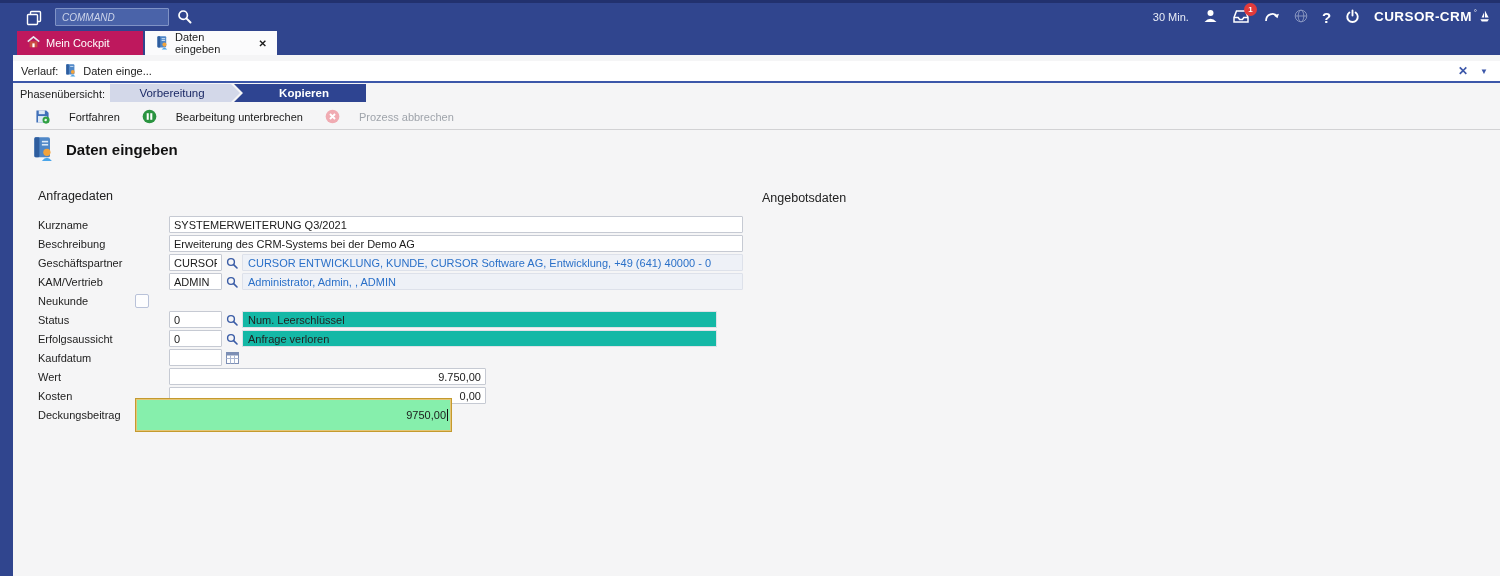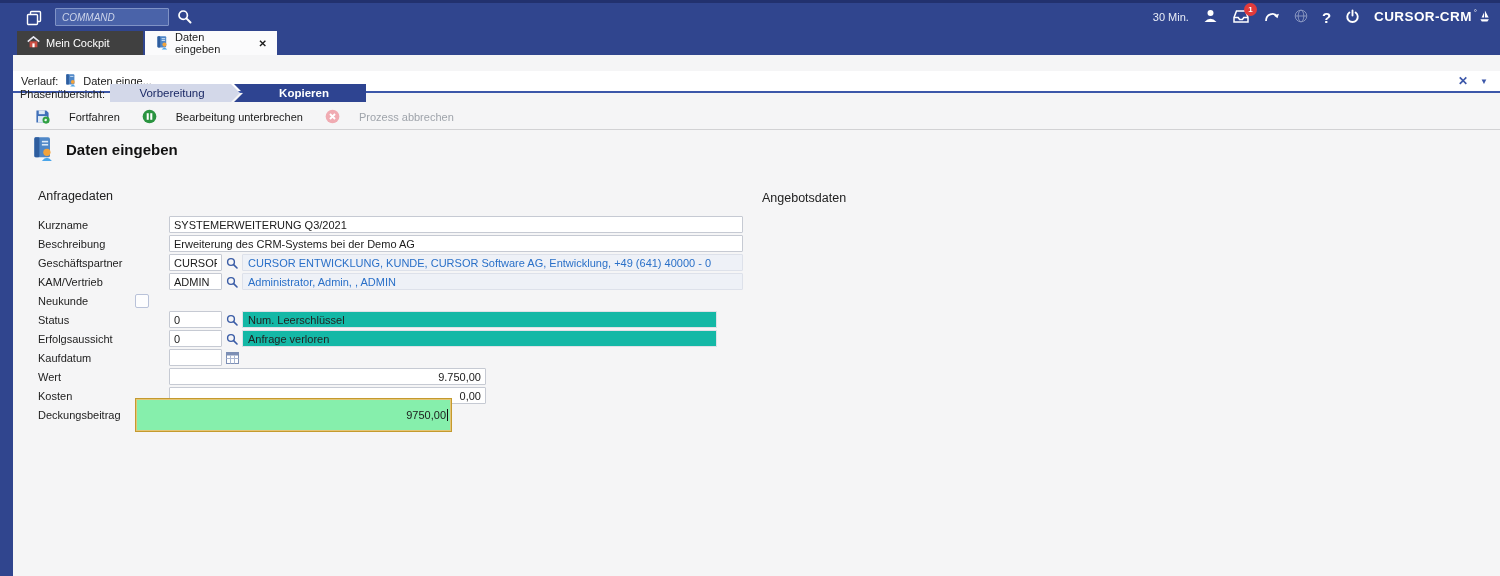--- a/index.html
+++ b/index.html
@@ -44,30 +44,30 @@
   .logo-deg { font-size:8px; margin-top:-1px; color:#fff; }
   .dim { opacity:.55; }
 
   
   .tabbar { position:absolute; top:31px; left:0; right:0; height:24px; background:#30458e; }
   .side-chevron { position:absolute; left:3px; top:4px; color:#fff; font-size:12px; font-weight:bold; cursor:pointer; }
   .tab {
     position:absolute; top:0; height:24px; display:flex; align-items:center;
     gap:6px; padding:0 10px; font-size:11px; cursor:pointer;
   }
-  .tab-cockpit { left:17px; width:126px; background:#404040; color:#fff; }
+  .tab-cockpit { left:17px; width:126px; background:#be185d; color:#fff; }
   .tab-active { left:145px; width:132px; background:#fbfbfc; color:#1b1b1b; }
   .tab-close { margin-left:auto; font-size:10px; font-weight:bold; color:#1b1b1b; cursor:pointer; }
 
   
   .left-strip { position:absolute; left:0; top:31px; bottom:0; width:13px; background:#30458e; }
 
   
   .history-row {
-    position:absolute; top:71px; left:13px; right:0; height:22px;
+    position:absolute; top:61px; left:13px; right:0; height:22px;
     background:#fff; border-bottom:2px solid #3c57a9;
     display:flex; align-items:center; padding-left:8px; gap:6px;
   }
   .history-label { color:#222; }
   .history-entry { color:#1b1b1b; cursor:pointer; }
   .history-right { margin-left:auto; display:flex; align-items:center; gap:12px; padding-right:12px; }
   .hist-close { color:#3c57a9; font-size:12px; font-weight:bold; cursor:pointer; }
   .hist-drop { color:#3c57a9; font-size:8px; cursor:pointer; }
 
   

